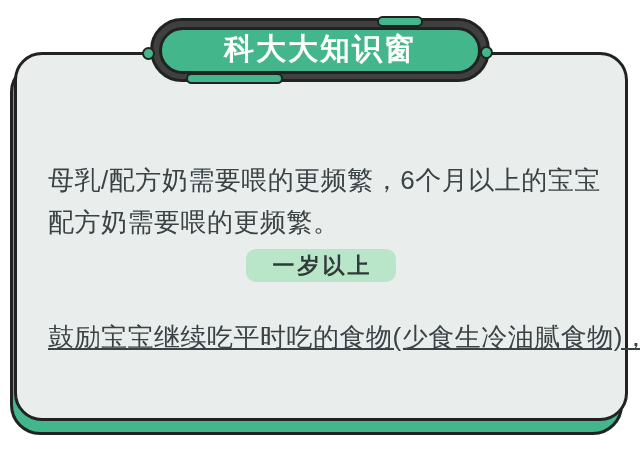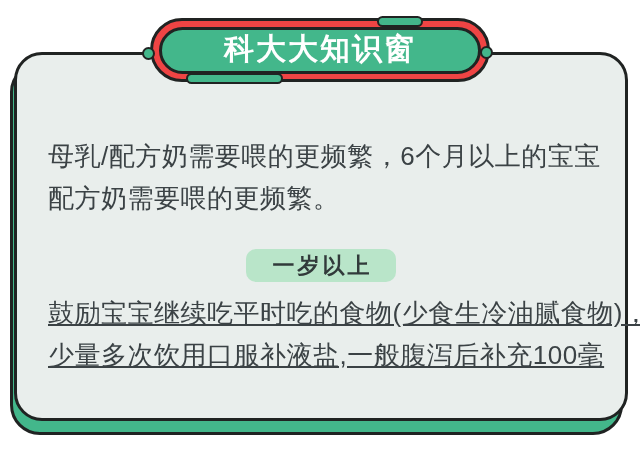--- a/index.html
+++ b/index.html
@@ -29,21 +29,21 @@
   
   .card{
     position:absolute;left:14px;top:52px;width:614px;height:369px;
     background:var(--card-fill);
     border:3px solid var(--outline);border-radius:28px;box-sizing:border-box;
   }
 
   
   .badge-outer{
     position:absolute;left:150px;top:18px;width:340px;height:64px;
-    background:#ef4444;border:3px solid var(--outline);border-radius:32px;
+    background:#404040;border:3px solid var(--outline);border-radius:32px;
     box-sizing:border-box;display:flex;align-items:center;justify-content:center;
   }
   .badge-inner{
     width:322px;height:47px;background:var(--green);
     border:3px solid var(--outline);border-radius:24px;box-sizing:border-box;
     display:flex;align-items:center;justify-content:center;
   }
   .badge-title{
     color:var(--header-text);font-size:30px;font-weight:bold;
     letter-spacing:2px;line-height:1;transform:translateY(-1px);
@@ -71,21 +71,21 @@
     display:flex;align-items:center;justify-content:center;
     font-size:22px;font-weight:600;color:var(--badge-text);
     letter-spacing:3px;text-indent:3px;white-space:nowrap;
   }
   .section-badge.first{top:96px;}
   .section-badge.second{top:249px;font-family:Liberation Serif, serif;}
 
   
   .para{
     position:absolute;left:48px;width:560px;
-    color:var(--body-text);font-size:26px;line-height:42px;
+    color:var(--body-text);font-size:26px;line-height:42px;margin-top:24px;
   }
   .para.first{top:135px;}
   .para.second{top:292px;text-decoration:underline;}
   .para .line{white-space:nowrap;letter-spacing:0.5px;}
 </style>
 </head>
 <body>
 
 <div class="stage">
 
@@ -104,16 +104,15 @@
   <div class="dot right"></div>
 
   <div class="para first">
     <div class="line">母乳/配方奶需要喂的更频繁，6个月以上的宝宝</div>
     <div class="line">配方奶需要喂的更频繁。</div>
   </div>
 
   <div class="section-badge second">一岁以上</div>
   <div class="para second">
     <div class="line">鼓励宝宝继续吃平时吃的食物(少食生冷油腻食物)，</div>
-    <div class="line">少量多次饮用口服补液盐,一般腹泻后补充100毫</div>
   </div>
 
 </div>
 
 </body></html>

